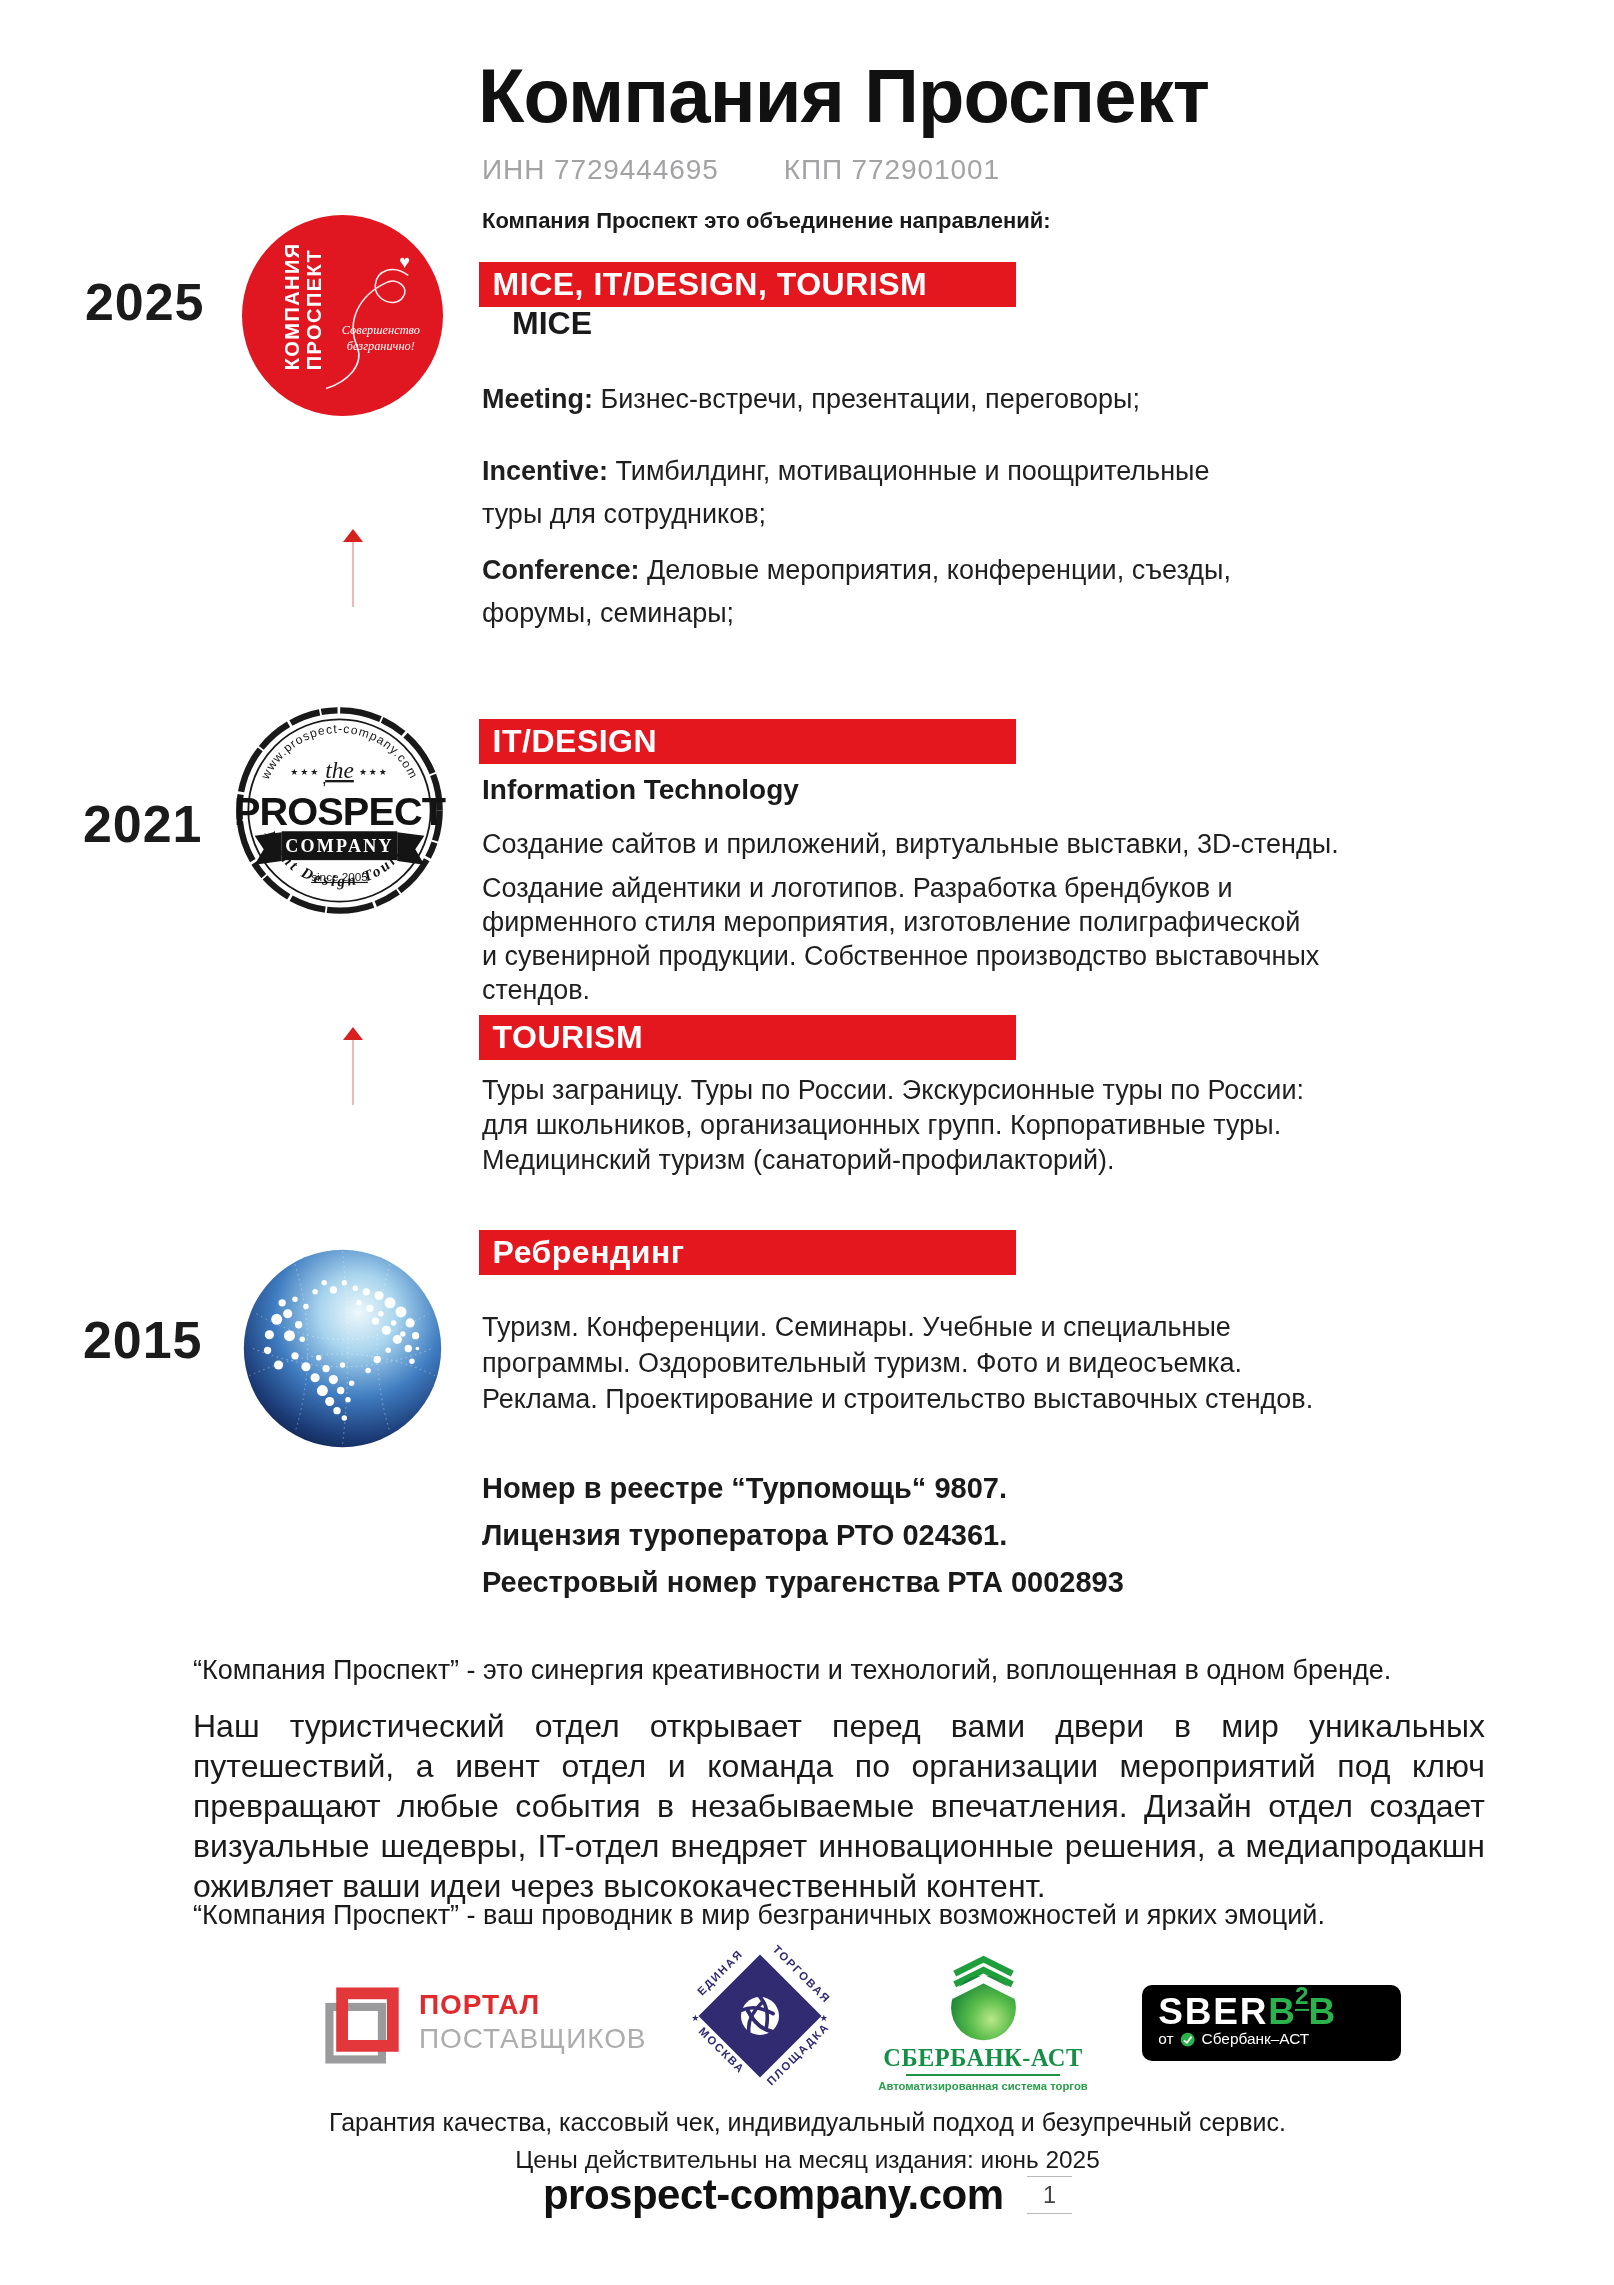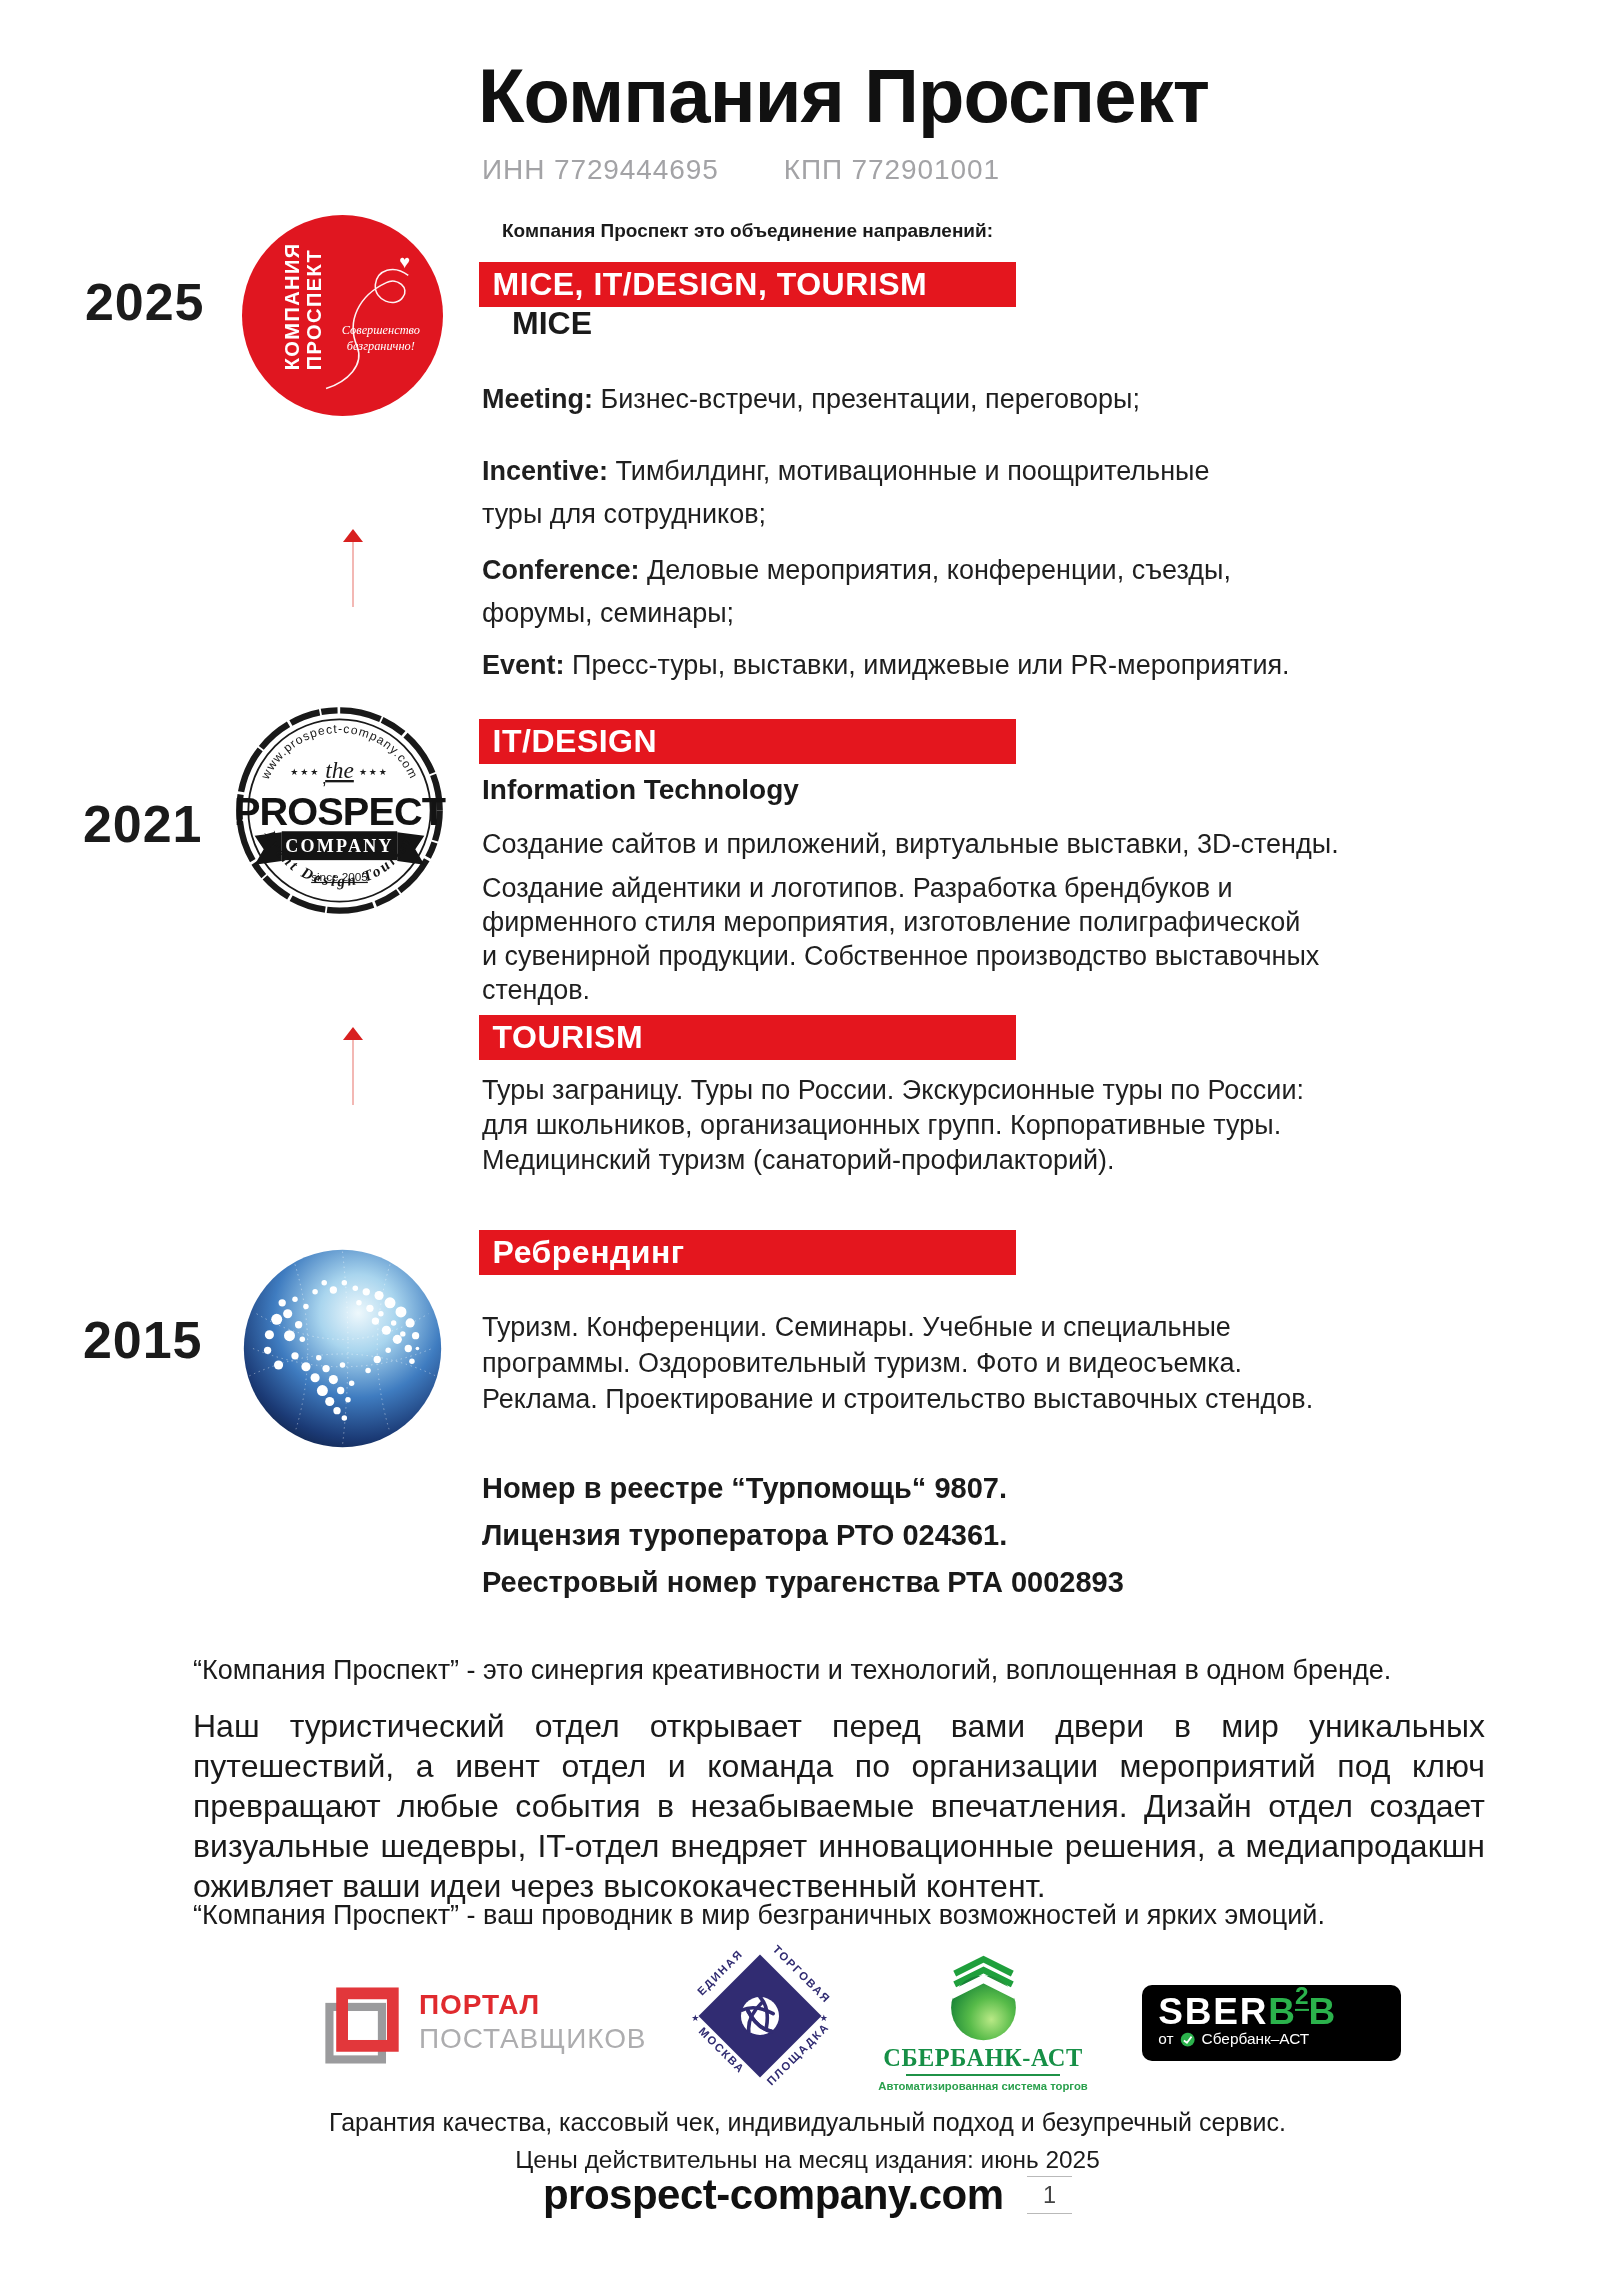--- a/index.html
+++ b/index.html
@@ -6,21 +6,21 @@
   .page{
     position:relative;width:1615px;height:2285px;background:#ffffff;
     font-family:"Liberation Sans",sans-serif;color:#1a1a1a;overflow:hidden;margin:0 auto;
   }
   .abs{position:absolute;}
 
   
   .title{left:478px;top:52px;font-size:76px;font-weight:700;letter-spacing:-0.9px;color:#111;white-space:nowrap;}
   .idline{left:482px;top:154px;font-size:28px;color:#a3a3a6;letter-spacing:0.9px;white-space:nowrap;}
   .idline .kpp{margin-left:65px;margin-top:12px;}
-  .intro{left:482px;top:220px;font-size:19px;font-weight:700;white-space:nowrap;margin-left:20px;}
+  .intro{left:482px;top:208px;font-size:22px;font-weight:700;white-space:nowrap;}
 
   
   .year{left:83px;font-size:52px;font-weight:600;color:#1b1b1b;letter-spacing:0.9px;}
   .y2025{top:272px;left:85px;}
   .y2021{top:794px;}
   .y2015{top:1310px;}
   .badge2025{left:242px;top:215px;width:201px;height:201px;}
   .stamp2021{left:233px;top:704px;width:213px;height:213px;}
   .globe2015{left:242px;top:1248px;width:201px;height:201px;}
   .arrow{width:22px;display:flex;flex-direction:column;align-items:center;}
@@ -235,24 +235,20 @@
   <div class="abs body-text item2">
     <div><span class="lead">Incentive:</span>
     <span>Тимбилдинг, мотивационные и поощрительные</span></div>
     <div>туры для сотрудников;</div>
   </div>
   <div class="abs body-text item3">
     <div><span class="lead">Conference:</span>
     <span>Деловые мероприятия, конференции, съезды,</span></div>
     <div>форумы, семинары;</div>
   </div>
-  <div class="abs body-text item4">
-    <span class="lead">Event:</span>
-    <span>Пресс-туры, выставки, имиджевые или PR-мероприятия.</span>
-  </div>
 
   <div class="abs banner banner-it">IT/DESIGN</div>
   <div class="abs h-it">Information Technology</div>
   <div class="abs body-text it-p1">Создание сайтов и приложений, виртуальные выставки, 3D-стенды.</div>
   <div class="abs body-text it-p2">
     <div>Создание айдентики и логотипов. Разработка брендбуков и</div>
     <div>фирменного стиля мероприятия, изготовление полиграфической</div>
     <div>и сувенирной продукции. Собственное производство выставочных</div>
     <div>стендов.</div>
   </div>

